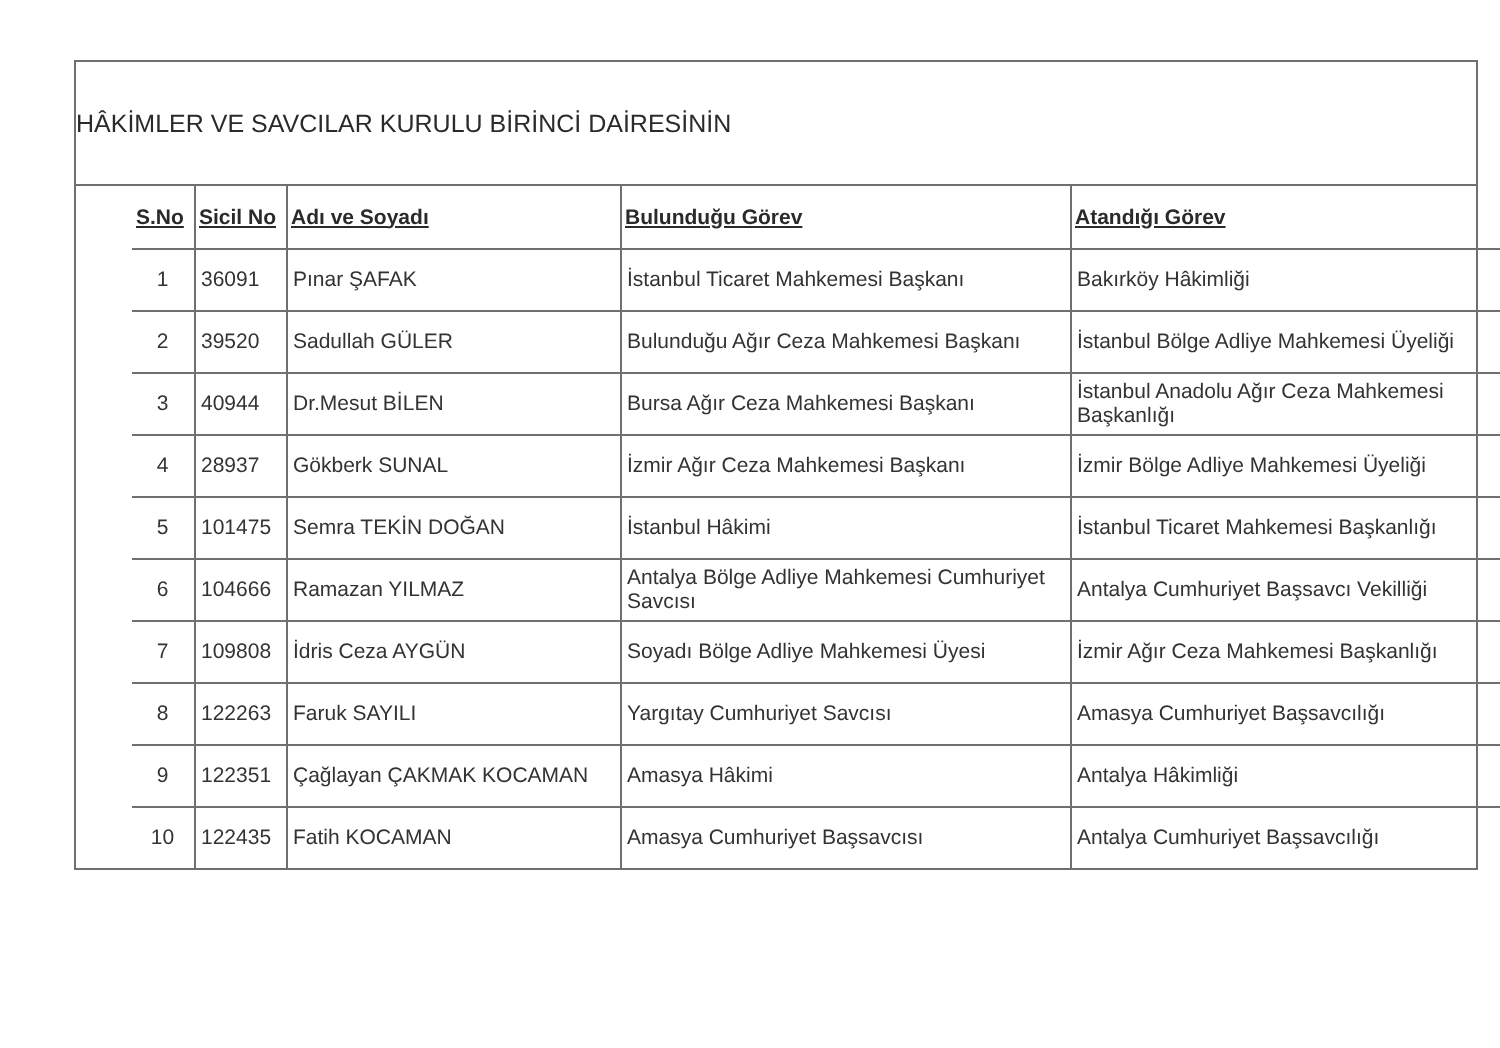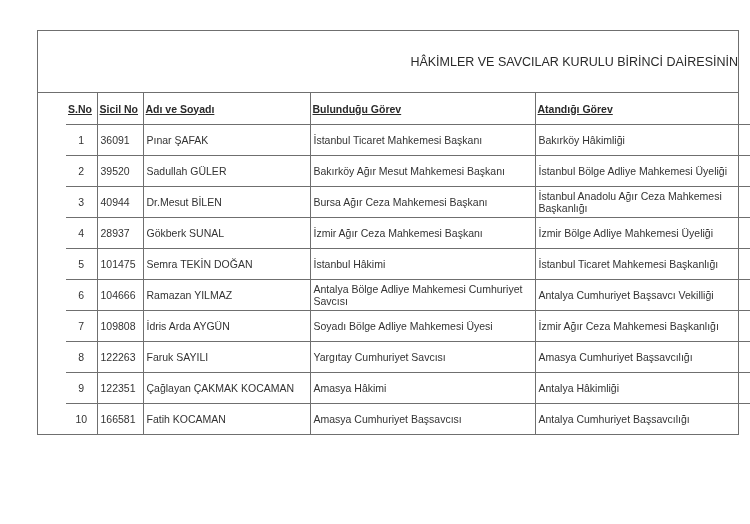--- a/index.html
+++ b/index.html
@@ -19,21 +19,21 @@
       top: 30px;
       width: 702px;
       border: 1.5px solid #6f6f6f;
       box-sizing: border-box;
     }
     .title-block {
       height: 62px;
       border-bottom: 1.5px solid #6f6f6f;
       display: flex;
       flex-direction: column;
-      align-items: flex-end;
+      align-items: flex-start;
       justify-content: center;
       font-family: "Liberation Sans", sans-serif;
       font-size: 12.5px;
       color: #2a2a2a;
       line-height: 17px;
       padding-top: 2px;
       box-sizing: border-box;
     }
     table {
       border-collapse: collapse;
@@ -111,21 +111,21 @@
         <td class="sno">1</td>
         <td>36091</td>
         <td>Pınar ŞAFAK</td>
         <td class="wrap">İstanbul Ticaret Mahkemesi Başkanı</td>
         <td class="wrap">Bakırköy Hâkimliği</td>
       </tr>
       <tr>
         <td class="sno">2</td>
         <td>39520</td>
         <td>Sadullah GÜLER</td>
-        <td class="wrap">Bakırköy Ağır Mesut Mahkemesi Başkanı</td>
+        <td class="wrap">Bulunduğu Ağır Ceza Mahkemesi Başkanı</td>
         <td class="wrap">İstanbul Bölge Adliye Mahkemesi Üyeliği</td>
       </tr>
       <tr>
         <td class="sno">3</td>
         <td>40944</td>
         <td>Dr.Mesut BİLEN</td>
         <td class="wrap">Bursa Ağır Ceza Mahkemesi Başkanı</td>
         <td class="wrap">İstanbul Anadolu Ağır Ceza Mahkemesi Başkanlığı</td>
       </tr>
       <tr>
@@ -145,40 +145,40 @@
       <tr>
         <td class="sno">6</td>
         <td>104666</td>
         <td>Ramazan YILMAZ</td>
         <td class="wrap">Antalya Bölge Adliye Mahkemesi Cumhuriyet Savcısı</td>
         <td class="wrap">Antalya Cumhuriyet Başsavcı Vekilliği</td>
       </tr>
       <tr>
         <td class="sno">7</td>
         <td>109808</td>
-        <td>İdris Arda AYGÜN</td>
+        <td>İdris Ceza AYGÜN</td>
         <td class="wrap">Soyadı Bölge Adliye Mahkemesi Üyesi</td>
         <td class="wrap">İzmir Ağır Ceza Mahkemesi Başkanlığı</td>
       </tr>
       <tr>
         <td class="sno">8</td>
         <td>122263</td>
         <td>Faruk SAYILI</td>
         <td class="wrap">Yargıtay Cumhuriyet Savcısı</td>
         <td class="wrap">Amasya Cumhuriyet Başsavcılığı</td>
       </tr>
       <tr>
         <td class="sno">9</td>
         <td>122351</td>
         <td>Çağlayan ÇAKMAK KOCAMAN</td>
         <td class="wrap">Amasya Hâkimi</td>
         <td class="wrap">Antalya Hâkimliği</td>
       </tr>
       <tr>
         <td class="sno">10</td>
-        <td>166581</td>
+        <td>122435</td>
         <td>Fatih KOCAMAN</td>
         <td class="wrap">Amasya Cumhuriyet Başsavcısı</td>
         <td class="wrap">Antalya Cumhuriyet Başsavcılığı</td>
       </tr>
     </tbody>
   </table>
 </div>
 
 </body></html>

